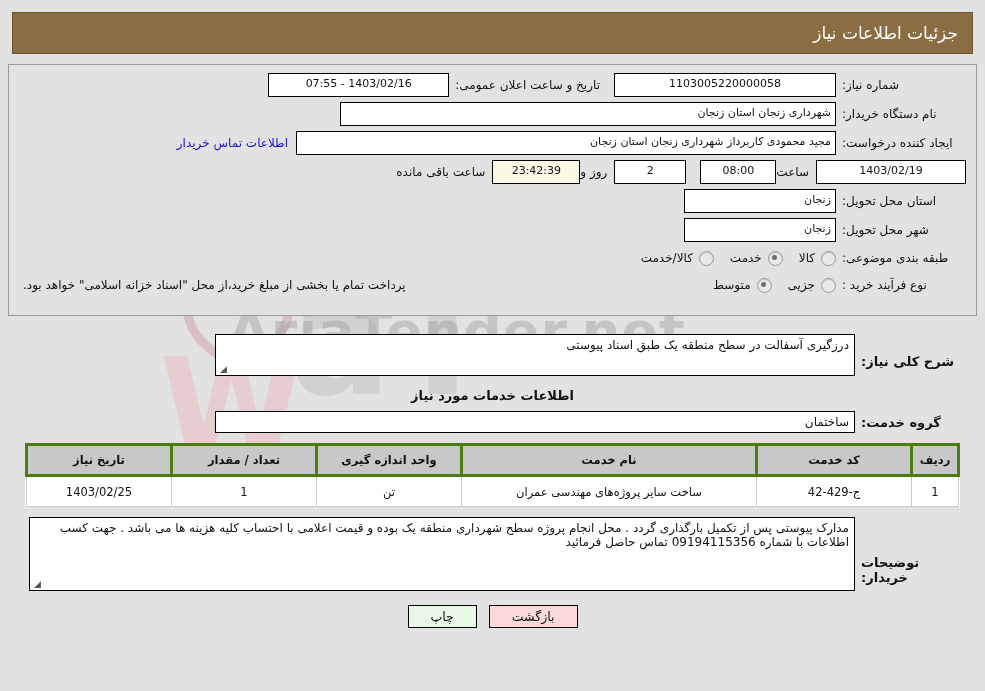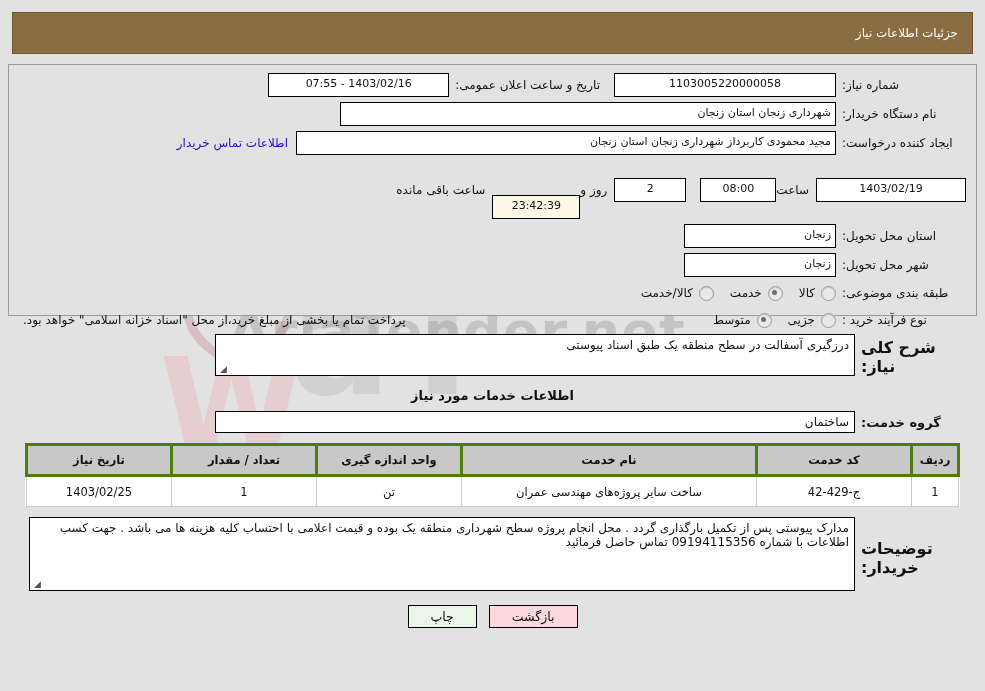--- a/index.html
+++ b/index.html
@@ -78,21 +78,21 @@
     height: 42px;
     background: #8a6d42;
     border: 1px solid #6f572f;
     display: flex;
     align-items: center;
     justify-content: flex-start;
     box-sizing: border-box;
   }
   .titlebar .title {
     color: #ffffff;
-    font-size: 12px;
+    font-size: 17px;
     padding-right: 14px;
   }
 
   
   .panel {
     margin: 10px 8px 0 8px;
     border: 1px solid #9a9a9a;
     background: #e2e2e2;
     padding: 8px 10px 10px 10px;
     box-sizing: border-box;
@@ -128,21 +128,21 @@
     white-space: nowrap;
     overflow: hidden;
   }
   .inp.center { text-align: center; }
   .inp.cream { background: #fbf9e6; }
 
   .w-num   { width: 222px; }
   .w-date  { width: 150px; }
   .w-time  { width: 76px; }
   .w-day   { width: 72px; }
-  .w-count { width: 88px; margin-top: 35px; }
+  .w-count { width: 88px; }
   .w-loc   { width: 152px; }
   .w-ann   { width: 181px; }
 
   .sep { display:inline-block; padding: 0 7px; font-size: 12px; }
   .link {
     color: #1a13c9;
     font-size: 12px;
     padding-right: 8px;
     cursor: pointer;
     white-space: nowrap;
@@ -174,27 +174,28 @@
 
   
   .section2 {
     margin: 8px 8px 0 8px;
     padding: 10px 10px 6px 10px;
     box-sizing: border-box;
   }
 
   .desc-row { display: flex; align-items: flex-start; }
   .desc-label {
-    font-size: 16px;
+    font-size: 13px;
     font-weight: bold;
     width: 112px;
     text-align: left;
     padding-left: 6px;
     padding-top: 4px;
     box-sizing: border-box;
+    margin-top: 16px;
   }
   .ta {
     background: #ffffff;
     border: 1px solid #000;
     width: 640px;
     height: 42px;
     font-size: 12px;
     padding: 3px 5px;
     box-sizing: border-box;
     text-align: right;

